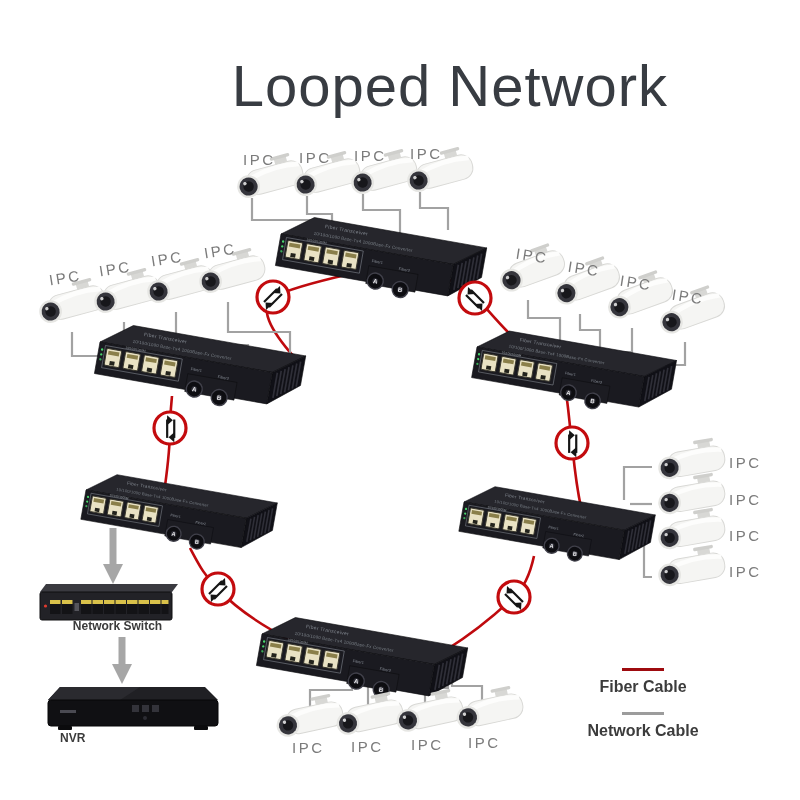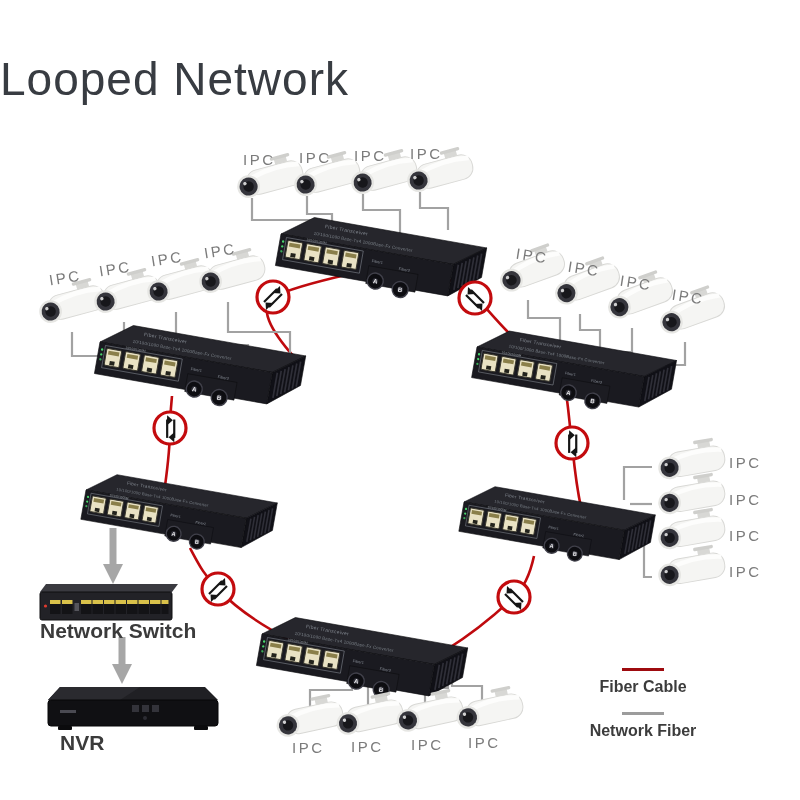--- a/index.html
+++ b/index.html
@@ -1,23 +1,23 @@
 <!DOCTYPE html>
 <html><head>
 <meta charset="utf-8">
 <style>
   html,body{margin:0;padding:0;background:#ffffff;}
   #stage{position:relative;width:800px;height:800px;overflow:hidden;background:#ffffff;
          font-family:"Liberation Sans",sans-serif;}
   #art{position:absolute;left:0;top:0;}
   .lbl{position:absolute;white-space:nowrap;}
-  .title{left:0;top:52px;width:668px;text-align:left;font-size:46px;letter-spacing:1px;
+  .title{left:0;top:52px;width:668px;text-align:right;font-size:58px;letter-spacing:1px;
          color:#383c42;font-weight:400;}
   .ipc{font-size:15px;letter-spacing:2.5px;color:#7b7b7b;}
-  .cap{font-size:21px;font-weight:bold;color:#3b3b3b;}
+  .cap{font-size:12px;font-weight:bold;color:#3b3b3b;}
   .legend{position:absolute;left:563px;top:668px;width:160px;text-align:center;}
   .legend .swatch{width:42px;height:3px;margin:0 auto 7px auto;}
   .legend .entry{margin-bottom:16px;}
   .legend .entry-label{font-size:16px;font-weight:bold;color:#3c3c3c;}
   .sw-fiber{background:#9e0b0f;}
   .sw-net{background:#9c9c9c;}
 </style>
 </head>
 <body>
 
@@ -272,17 +272,17 @@
 <div class="lbl cap" style="left:40px;top:619px;width:155px;text-align:center">Network Switch</div>
 <div class="lbl cap" style="left:60px;top:731px;width:160px;text-align:left">NVR</div>
 
 <div class="legend">
   <div class="entry">
     <div class="swatch sw-fiber"></div>
     <div class="entry-label">Fiber Cable</div>
   </div>
   <div class="entry">
     <div class="swatch sw-net"></div>
-    <div class="entry-label">Network Fiber</div>
+    <div class="entry-label">Network Cable</div>
   </div>
 </div>
 
 </div>
 
 </body></html>

